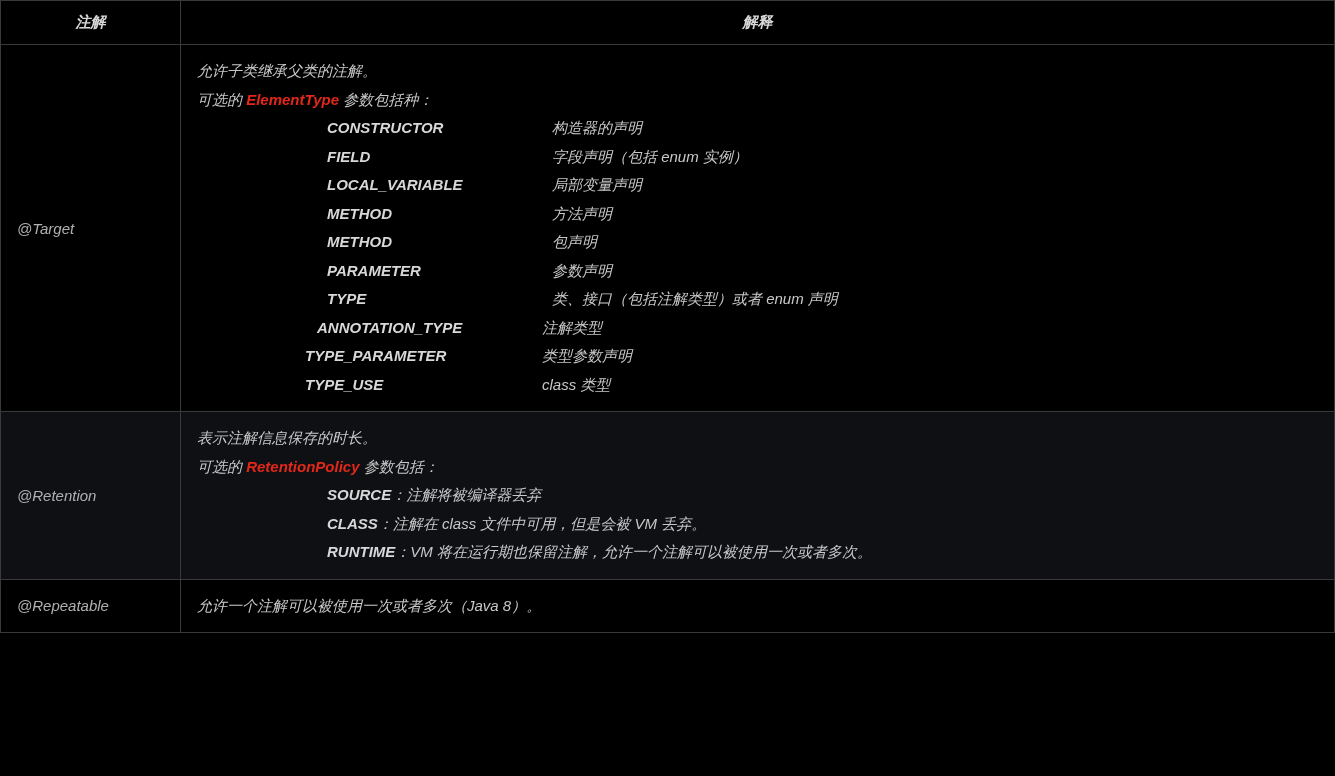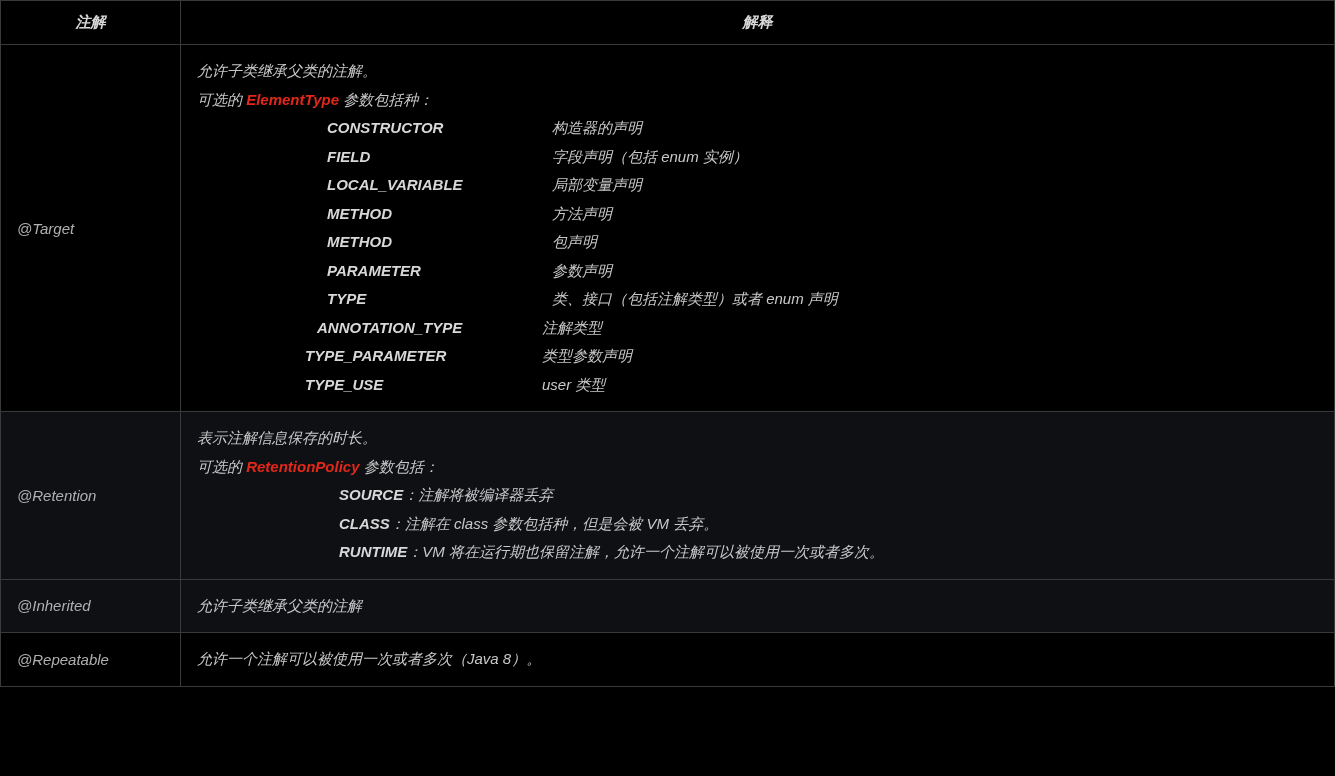--- a/index.html
+++ b/index.html
@@ -72,21 +72,20 @@
     }
     .param-val {
       color: #c8c8c8;
     }
     .retention-row {
       padding-left: 130px;
     }
     .retention-key {
       font-weight: bold;
       color: #d8d8d8;
-      margin-left: 12px;
     }
   </style>
 </head>
 <body>
 
 <table>
   <thead>
     <tr>
       <th>注解</th>
       <th>解释</th>
@@ -133,43 +132,39 @@
           <div class="param-row indent1">
               <span class="param-key">ANNOTATION_TYPE</span>
               <span class="param-val">注解类型</span>
             </div>
           <div class="param-row indent2">
               <span class="param-key" style="min-width:237px">TYPE_PARAMETER</span>
               <span class="param-val">类型参数声明</span>
             </div>
           <div class="param-row indent2">
               <span class="param-key" style="min-width:237px">TYPE_USE</span>
-              <span class="param-val"> user 类型</span>
+              <span class="param-val"> class 类型</span>
             </div>
         </div>
       </td>
     </tr>
 
     <tr class="even">
       <td class="annotation-name">@Retention</td>
       <td class="description">
         <div>表示注解信息保存的时长。</div>
         <div>
           <span>可选的 </span><span class="highlight">RetentionPolicy</span><span> 参数包括：</span>
         </div>
         <div class="retention-row"><span class="retention-key">SOURCE</span><span>：</span><span>注解将被编译器丢弃</span></div>
-        <div class="retention-row"><span class="retention-key">CLASS</span><span>：</span><span>注解在 class 参数包括种，但是会被 VM 丢弃。</span></div>
+        <div class="retention-row"><span class="retention-key">CLASS</span><span>：</span><span>注解在 class 文件中可用，但是会被 VM 丢弃。</span></div>
         <div class="retention-row"><span class="retention-key">RUNTIME</span><span>：</span><span>VM 将在运行期也保留注解，允许一个注解可以被使用一次或者多次。</span></div>
       </td>
     </tr>
 
 
-    <tr class="even">
-      <td class="annotation-name">@Inherited</td>
-      <td class="description">允许子类继承父类的注解</td>
-    </tr>
 
     <tr class="odd">
       <td class="annotation-name">@Repeatable</td>
       <td class="description">允许一个注解可以被使用一次或者多次（Java 8）。</td>
     </tr>
   </tbody>
 </table>
 
 </body></html>

